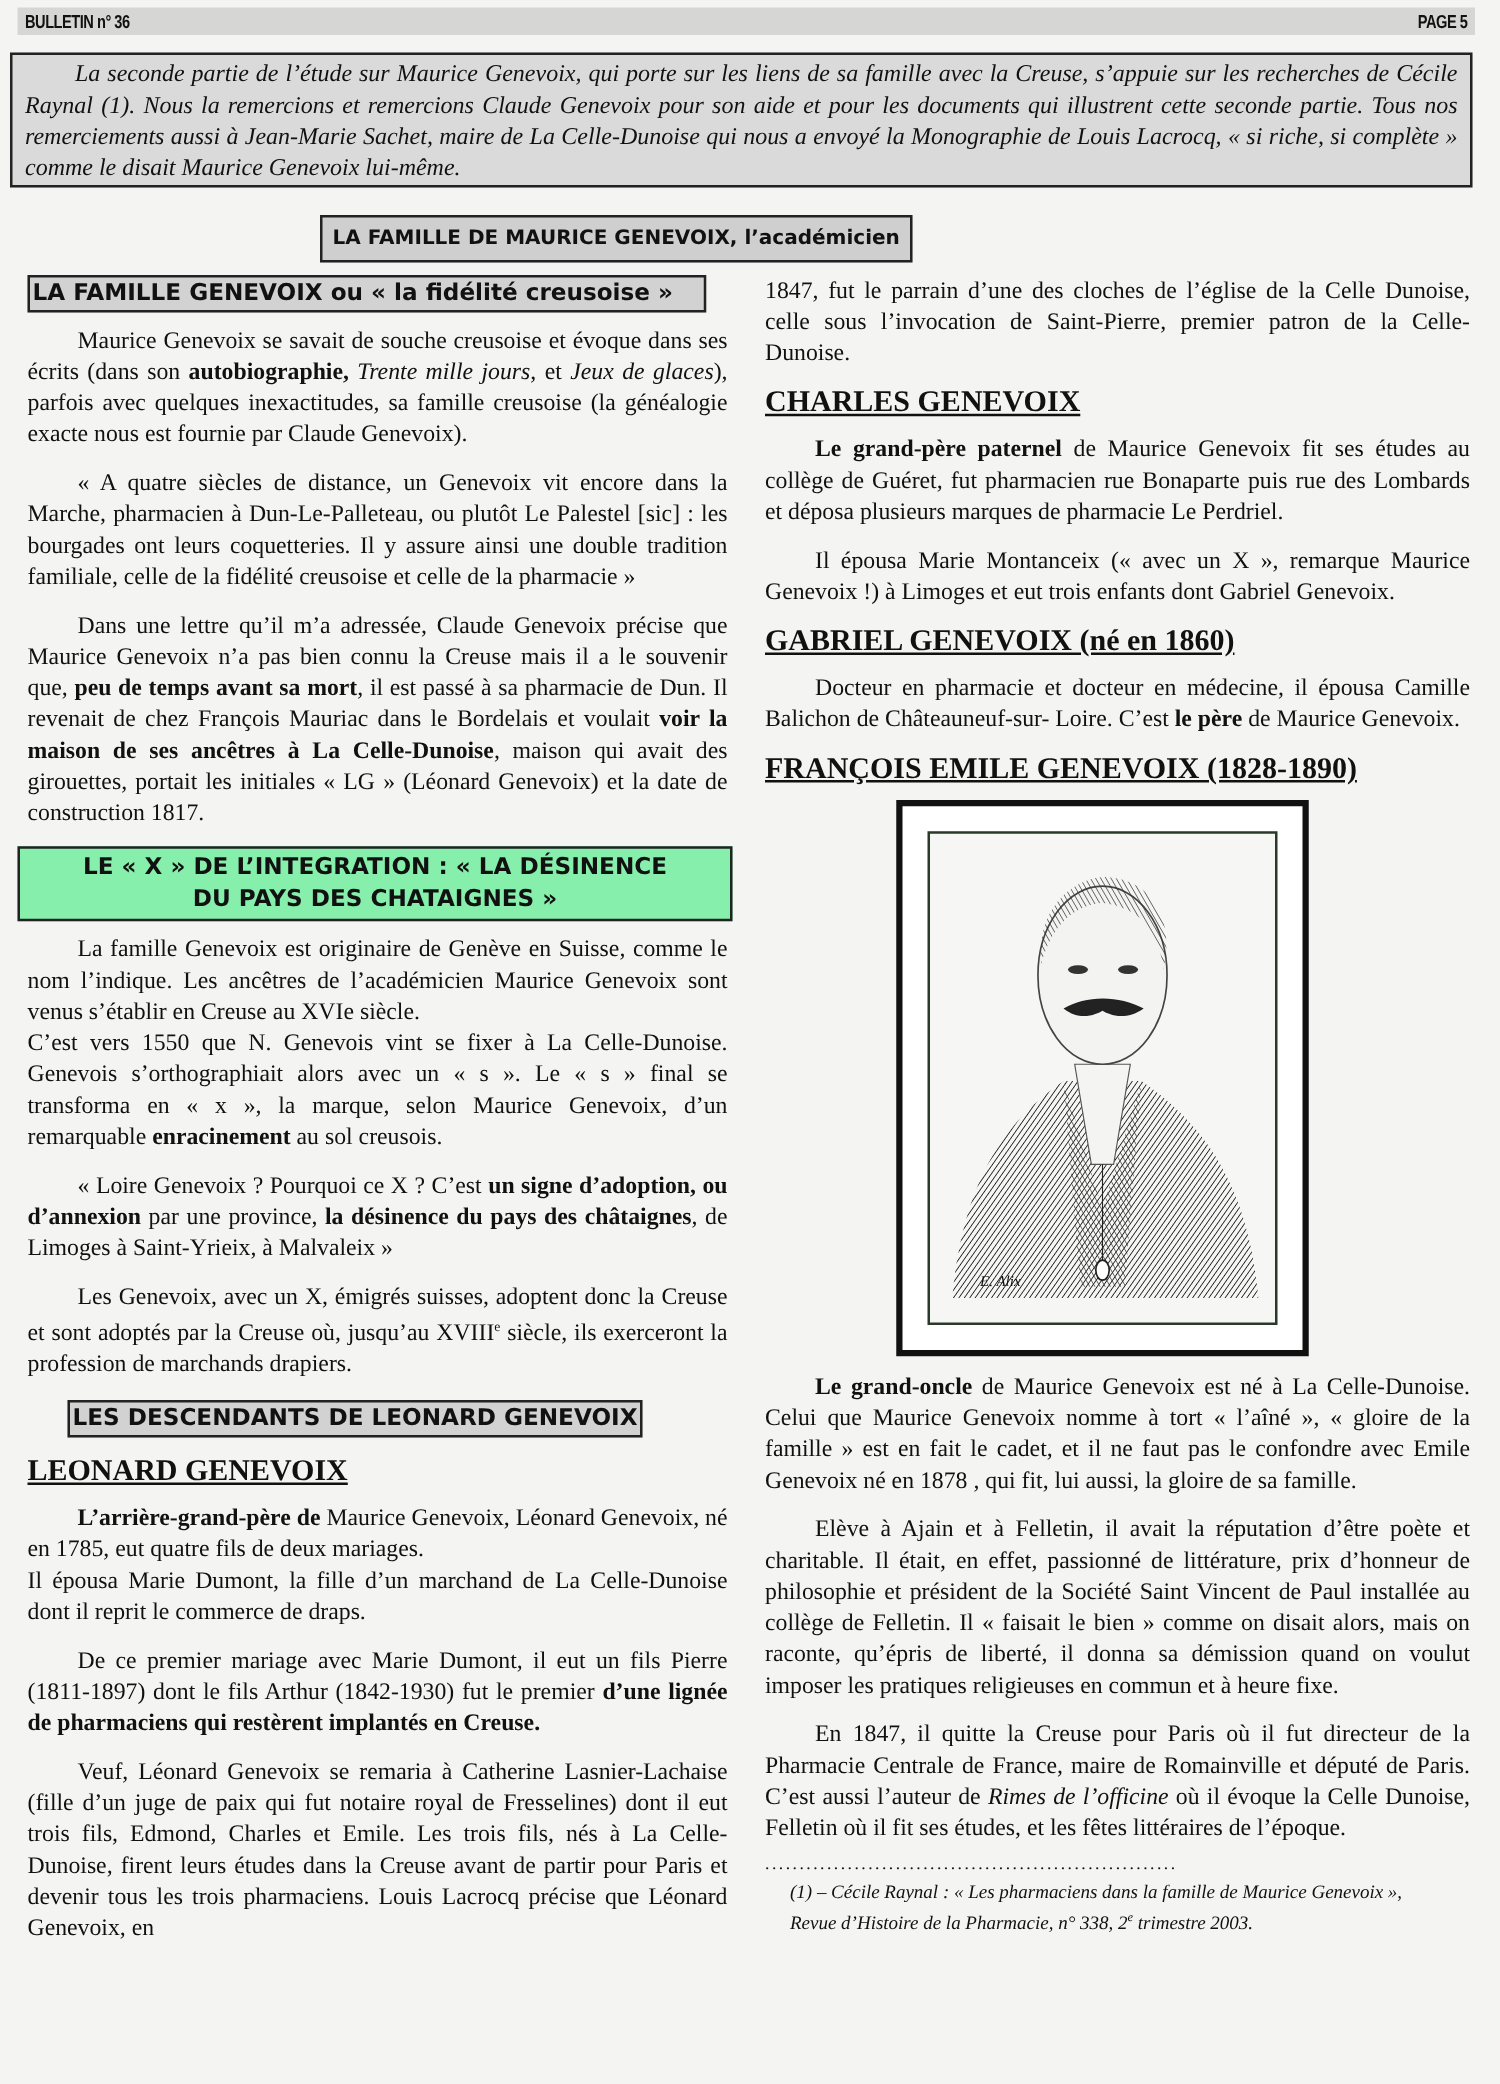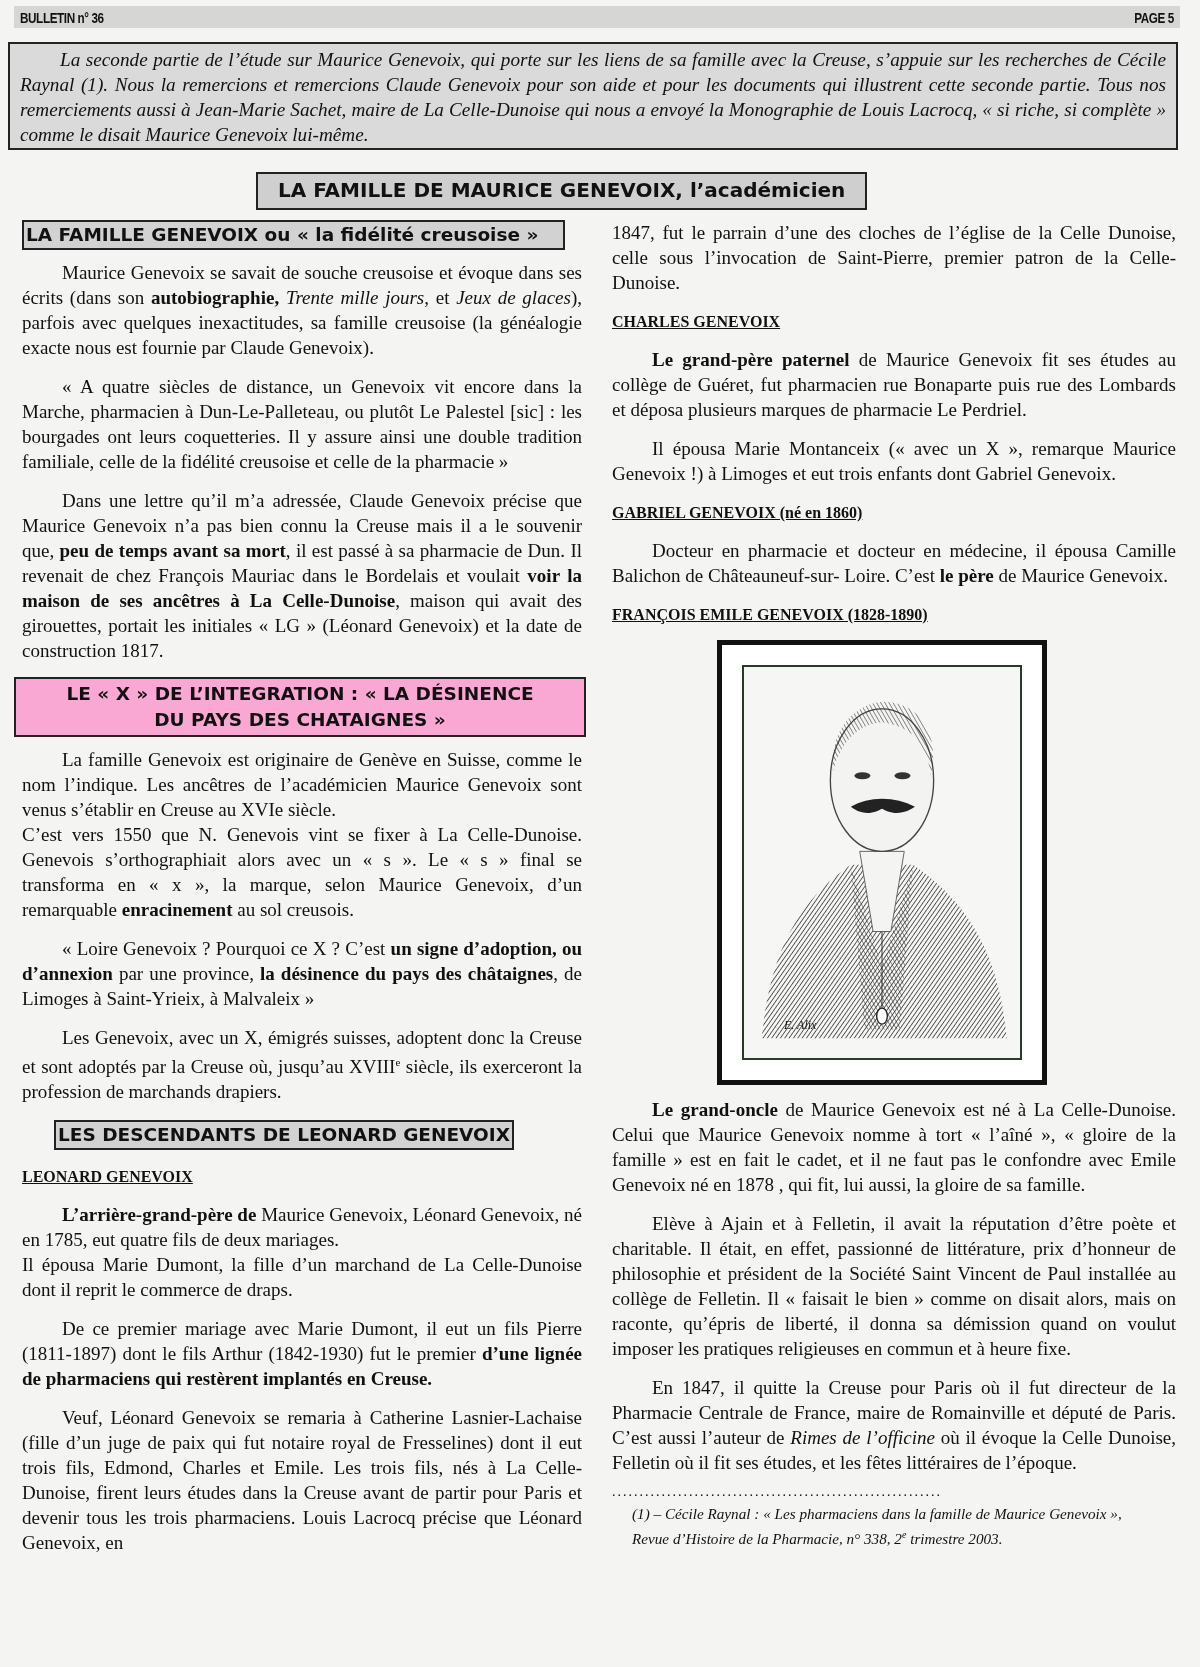--- a/index.html
+++ b/index.html
@@ -25,37 +25,37 @@
   .intro {
     position:absolute; left:8px; top:42px; width:1170px; height:108px;
     border:2px solid #222; background:#dadada; box-sizing:border-box;
     padding:3px 10px 0 10px;
     font-style:italic; font-size:19.2px; line-height:25px; text-align:justify;
     font-family:"Liberation Serif", serif;
   }
   .intro p { margin:0; text-indent:40px; }
   .main-title {
     position:absolute; left:256px; top:172px; height:34px;
-    border:2px solid #222; background:#cfcfcf; padding:0 20px;
-    font-family:"DejaVu Sans", sans-serif; font-weight:bold; font-size:20px; line-height:32px;
+    border:2px solid #222; background:#cfcfcf; padding:0 8px;
+    font-family:"DejaVu Sans", sans-serif; font-weight:bold; font-size:16px; line-height:32px;
     white-space:nowrap;
   }
   .col { position:absolute; top:220px; width:560px; font-size:19px; line-height:25px; }
   .col.left { left:22px; }
   .col.right { left:612px; width:564px; }
   .sect-box {
     border:2px solid #222; background:#d2d2d2;
     font-family:"DejaVu Sans", sans-serif; font-weight:bold; font-size:18.5px; line-height:26px;
     white-space:nowrap; box-sizing:border-box;
   }
   p.body { margin:0 0 14px 0; text-align:justify; text-indent:40px; }
   p.body.noind { text-indent:0; }
   p.body.tight { margin-bottom:0; }
   h3.sub {
-    margin:0 0 12px 0; font-size:16px; font-weight:bold; text-decoration:underline; line-height:26px;
+    margin:0 0 12px 0; font-size:24px; font-weight:bold; text-decoration:underline; line-height:26px;
     font-family:"Liberation Serif", serif;
   }
   .portrait-frame {
     width:330px; height:445px; margin:12px 0 12px 105px;
     border:5px solid #111; padding:20px; box-sizing:border-box; background:#fff;
   }
   .portrait-inner { width:100%; height:100%; border:2px solid #2a3a2a; box-sizing:border-box; background:#f6f6f4; position:relative; overflow:hidden; }
   .sig { position:absolute; left:40px; bottom:20px; font-style:italic; font-size:12px; }
   .dots { letter-spacing:2px; margin:10px 0 4px 0; font-size:14px; line-height:14px; }
   .footnote { font-style:italic; font-size:15.2px; line-height:21px;margin-left:20px; }
@@ -76,21 +76,21 @@
 
 <div class="col left">
   <div class="sect-box" style="width:543px;padding:0 2px;margin-bottom:10px;">LA FAMILLE GENEVOIX ou « la fidélité creusoise »</div>
 
   <p class="body"><span>Maurice Genevoix se savait de souche creusoise et évoque dans ses écrits (dans son </span><b>autobiographie,</b><span> </span><i>Trente mille jours</i><span>, et </span><i>Jeux de glaces</i><span>), parfois avec quelques inexactitudes, sa famille creusoise (la généalogie exacte nous est fournie par Claude Genevoix).</span></p>
 
   <p class="body">« A quatre siècles de distance, un Genevoix vit encore dans la Marche, pharmacien à Dun-Le-Palleteau, ou plutôt Le Palestel [sic] : les bourgades ont leurs coquetteries. Il y assure ainsi une double tradition familiale, celle de la fidélité creusoise et celle de la pharmacie »</p>
 
   <p class="body"><span>Dans une lettre qu’il m’a adressée, Claude Genevoix précise que Maurice Genevoix n’a pas bien connu la Creuse mais il a le souvenir que, </span><b>peu de temps avant sa mort</b><span>, il est passé à sa pharmacie de Dun. Il revenait de chez François Mauriac dans le Bordelais et voulait </span><b>voir la maison de ses ancêtres à La Celle-Dunoise</b><span>, maison qui avait des girouettes, portait les initiales « LG » (Léonard Genevoix) et la date de construction 1817.</span></p>
 
-  <div class="sect-box" style="width:572px;margin-left:-8px;text-align:center;padding:2px 0;margin-top:8px;margin-bottom:10px;background:#f9a8d4;">
+  <div class="sect-box" style="width:572px;margin-left:-8px;text-align:center;padding:2px 0;margin-top:8px;margin-bottom:10px;background:#86efac;">
     <div>LE « X » DE L’INTEGRATION : «  LA DÉSINENCE</div>
     <div>DU PAYS DES CHATAIGNES »</div>
   </div>
 
   <p class="body tight">La famille Genevoix est originaire de Genève en Suisse, comme le nom l’indique. Les ancêtres de l’académicien Maurice Genevoix sont venus s’établir en Creuse au XVIe siècle.</p>
   <p class="body noind"><span>C’est vers 1550 que N. Genevois vint se fixer à La Celle-Dunoise. Genevois s’orthographiait alors avec un « s ». Le « s » final se transforma en « x », la marque, selon Maurice Genevoix, d’un remarquable </span><b>enracinement</b><span> au sol creusois.</span></p>
 
   <p class="body"><span>« Loire Genevoix ? Pourquoi ce X ? C’est </span><b>un signe d’adoption, ou d’annexion</b><span> par une province, </span><b>la désinence du pays des châtaignes</b><span>, de Limoges à Saint-Yrieix, à Malvaleix »</span></p>
 
   <p class="body"><span>Les Genevoix, avec un X, émigrés suisses, adoptent donc la Creuse et sont adoptés par la Creuse où, jusqu’au XVIII</span><sup style="font-size:11px;">e</sup><span> siècle, ils exerceront la profession de marchands drapiers.</span></p>

